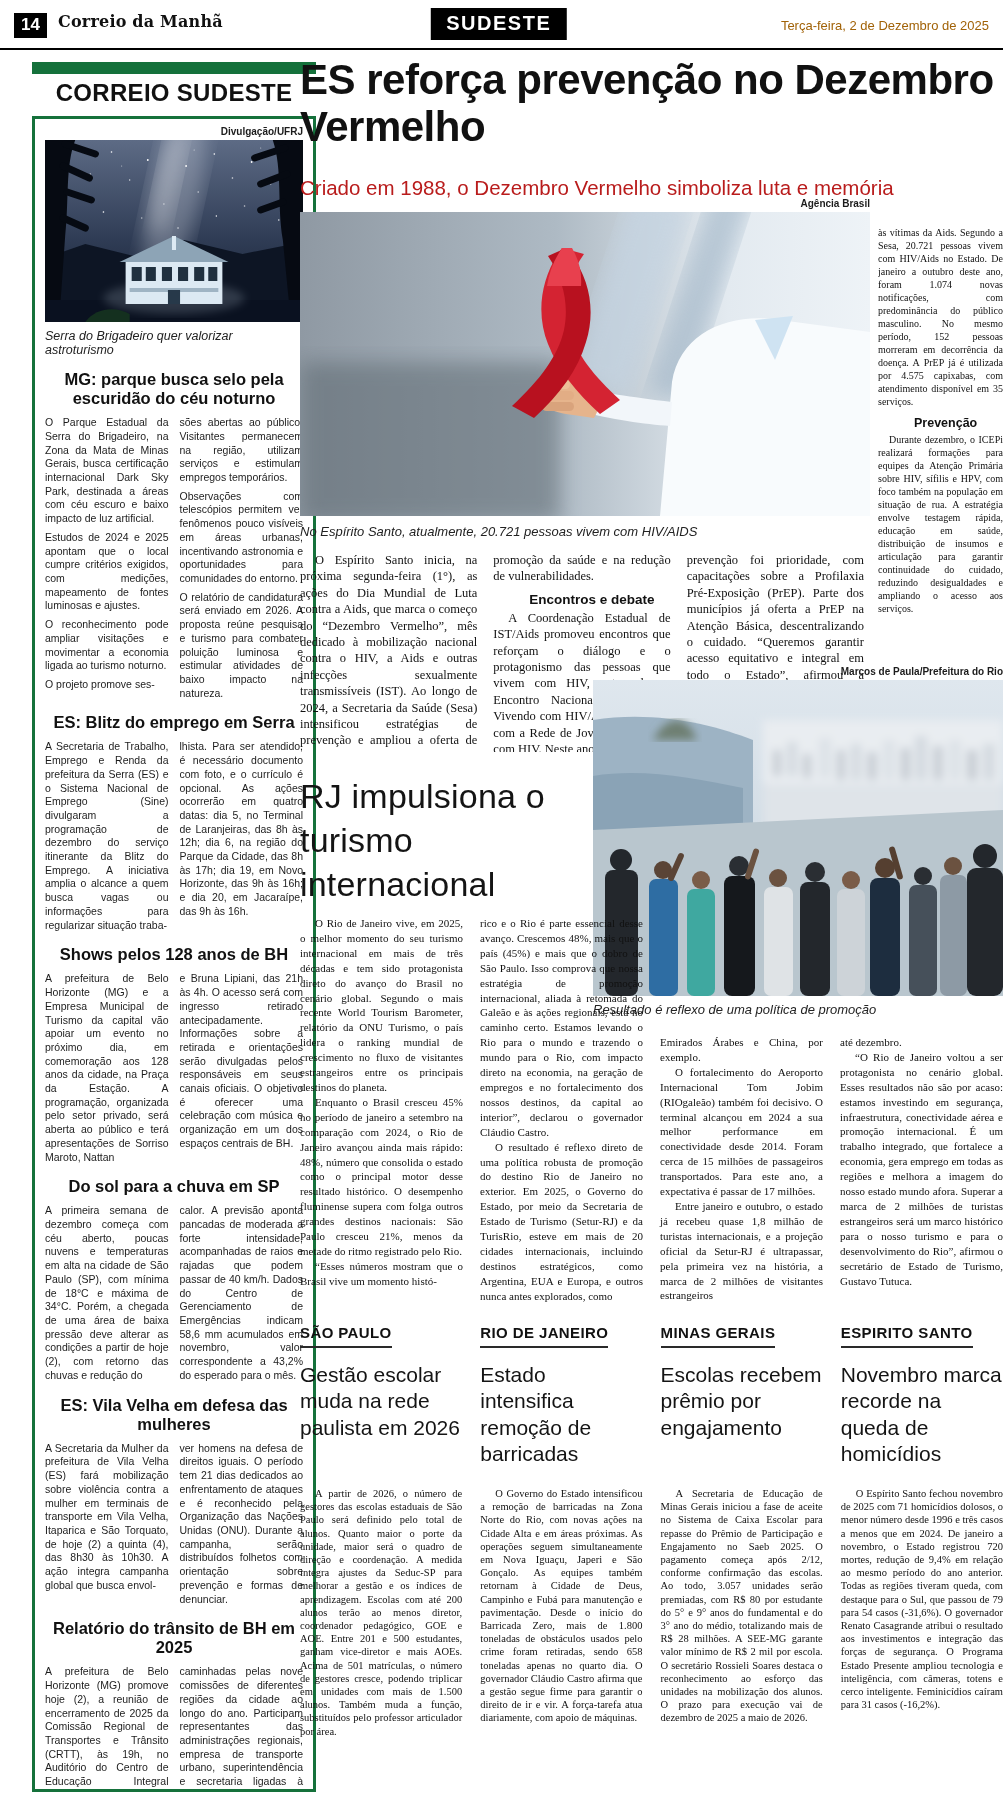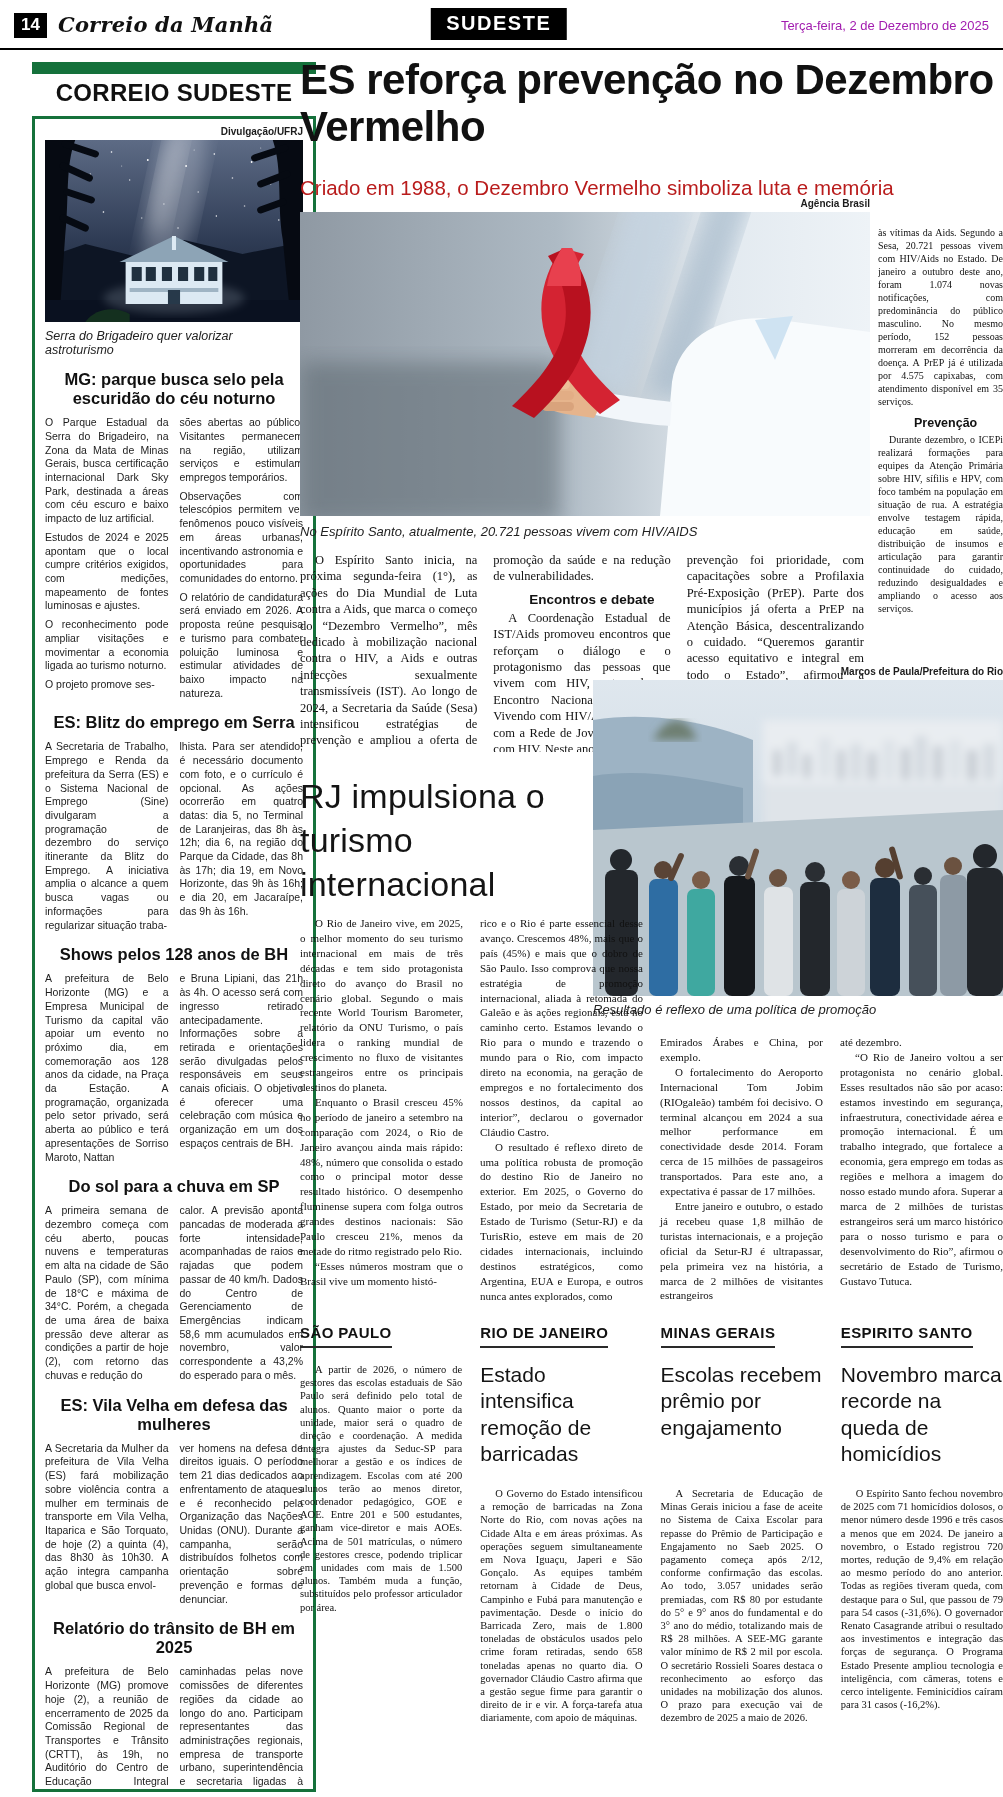--- a/index.html
+++ b/index.html
@@ -6,25 +6,25 @@
   *{ box-sizing:border-box; margin:0; padding:0; }
   html,body{ background:#fff; }
   #page{ position:relative; width:1003px; height:1797px; background:var(--paper);
          font-family:"Liberation Sans",sans-serif; color:var(--ink); overflow:hidden; }
 
   
   .topbar{ position:absolute; left:14px; right:14px; top:10px; height:34px; }
   .pagenum{ position:absolute; left:0; top:3px; background:#000; color:#fff;
             font-weight:700; font-size:17px; padding:2px 7px 3px; }
   .masthead{ position:absolute; left:44px; top:2px; font-family:"DejaVu Serif","Liberation Serif",serif;
-             font-weight:700; font-size:21px; letter-spacing:.2px;font-style:italic; }
+             font-weight:700; font-size:16px; letter-spacing:.2px; }
   .sectionbox{ position:absolute; left:50%; transform:translateX(-52%); top:-2px;
                background:#000; color:#fff; font-weight:700; font-size:20px;
                letter-spacing:1.5px; padding:4px 16px 5px; }
-  .dateline{ position:absolute; right:0; top:8px; font-size:13px; color:#a21caf; }
+  .dateline{ position:absolute; right:0; top:8px; font-size:13px; color:#a16207; }
   .toprule{ position:absolute; left:0; right:0; top:48px; height:2px; background:#000; }
 
   
   .sidebar{ position:absolute; left:32px; top:62px; width:284px; }
   .green-bar{ height:12px; background:var(--green); margin-bottom:5px; }
   .sb-title{ font-size:24px; font-weight:800; text-align:center; letter-spacing:.3px; margin:1px 0 9px; }
   .sb-box{ border:3px solid var(--green); padding:7px 10px 8px; height:1676px; overflow:hidden; }
   .credit{ font-size:10px; font-weight:700; color:#1c1c1c; text-align:right; margin-bottom:3px; }
   .sb-photo svg{ display:block; width:100%; height:182px; }
   .sb-caption{ font-style:italic; font-size:12.5px; font-weight:500; color:#222; margin:7px 0 0; }
@@ -385,20 +385,21 @@
       </div>
     <div class="pad-col">
         <p class="para cont">até dezembro.</p>
         <p class="para">“O Rio de Janeiro voltou a ser protagonista no cenário global. Esses resultados não são por acaso: estamos investindo em segurança, infraestrutura, conectividade aérea e promoção internacional. É um trabalho integrado, que fortalece a economia, gera emprego em todas as regiões e melhora a imagem do nosso estado mundo afora. Superar a marca de 2 milhões de turistas estrangeiros será um marco histórico para o nosso turismo e para o desenvolvimento do Rio”, afirmou o secretário de Estado de Turismo, Gustavo Tutuca.</p>
       </div>
   </div>
 
   <div class="regional">
     <div class="reg-col">
       <span class="kicker">SÃO PAULO</span>
+      <h3 class="reg-headline">Gestão escolar muda na rede paulista em 2026</h3>
       <div class="reg-body serifcols">
           <p class="para">A partir de 2026, o número de gestores das escolas estaduais de São Paulo será definido pelo total de alunos. Quanto maior o porte da unidade, maior será o quadro de direção e coordenação. A medida integra ajustes da Seduc-SP para melhorar a gestão e os índices de aprendizagem. Escolas com até 200 alunos terão ao menos diretor, coordenador pedagógico, GOE e AOE. Entre 201 e 500 estudantes, ganham vice-diretor e mais AOEs. Acima de 501 matrículas, o número de gestores cresce, podendo triplicar em unidades com mais de 1.500 alunos. Também muda a função, substituídos pelo professor articulador por área.</p>
         </div>
     </div>
     <div class="reg-col">
       <span class="kicker">RIO DE JANEIRO</span>
       <h3 class="reg-headline">Estado intensifica remoção de barricadas</h3>
       <div class="reg-body serifcols">
           <p class="para">O Governo do Estado intensificou a remoção de barricadas na Zona Norte do Rio, com novas ações na Cidade Alta e em áreas próximas. As operações seguem simultaneamente em Nova Iguaçu, Japeri e São Gonçalo. As equipes também retornam à Cidade de Deus, Campinho e Fubá para manutenção e pavimentação. Desde o início do Barricada Zero, mais de 1.800 toneladas de obstáculos usados pelo crime foram retiradas, sendo 658 toneladas apenas no quarto dia. O governador Cláudio Castro afirma que a gestão segue firme para garantir o direito de ir e vir. A força-tarefa atua diariamente, com apoio de máquinas.</p>
         </div>

